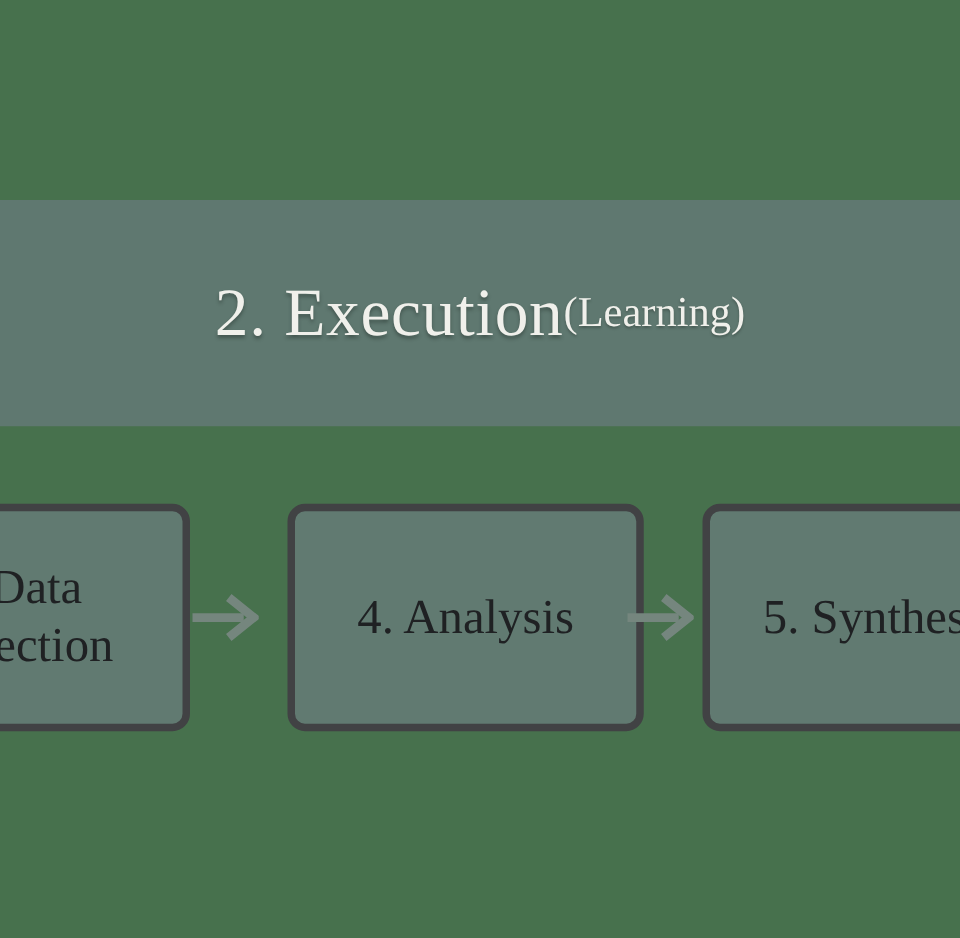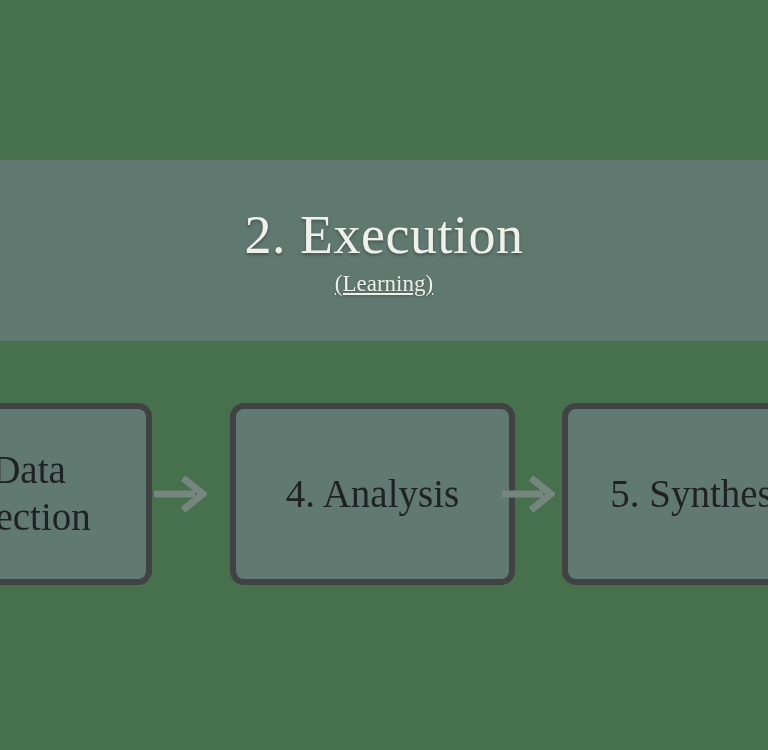--- a/index.html
+++ b/index.html
@@ -23,38 +23,36 @@
   }
   
   .banner {
     position: absolute;
     left: 0;
     top: 160px;
     width: 768px;
     height: 181px;
     background: #5F7870;
     display: flex;
-    flex-direction: column;
     align-items: center;
     justify-content: center;
   }
   .banner-title {
     font-size: 54px;
     line-height: 1.2;
     color: #F0F0EB;
     text-shadow: 0 2px 3px rgba(25, 35, 30, 0.40);
     letter-spacing: 0.5px;
   }
   .banner-subtitle {
-    font-size: 23px;
+    font-size: 34px;
     line-height: 1.25;
     color: #F0F0EB;
     text-shadow: 0 1px 2px rgba(25, 35, 30, 0.35);
     margin-top: 2px;
-    text-decoration: underline;
   }
   
   .flow-box {
     position: absolute;
     top: 403px;
     width: 285px;
     height: 182px;
     box-sizing: border-box;
     background: #617A71;
     border: 6px solid #414244;

